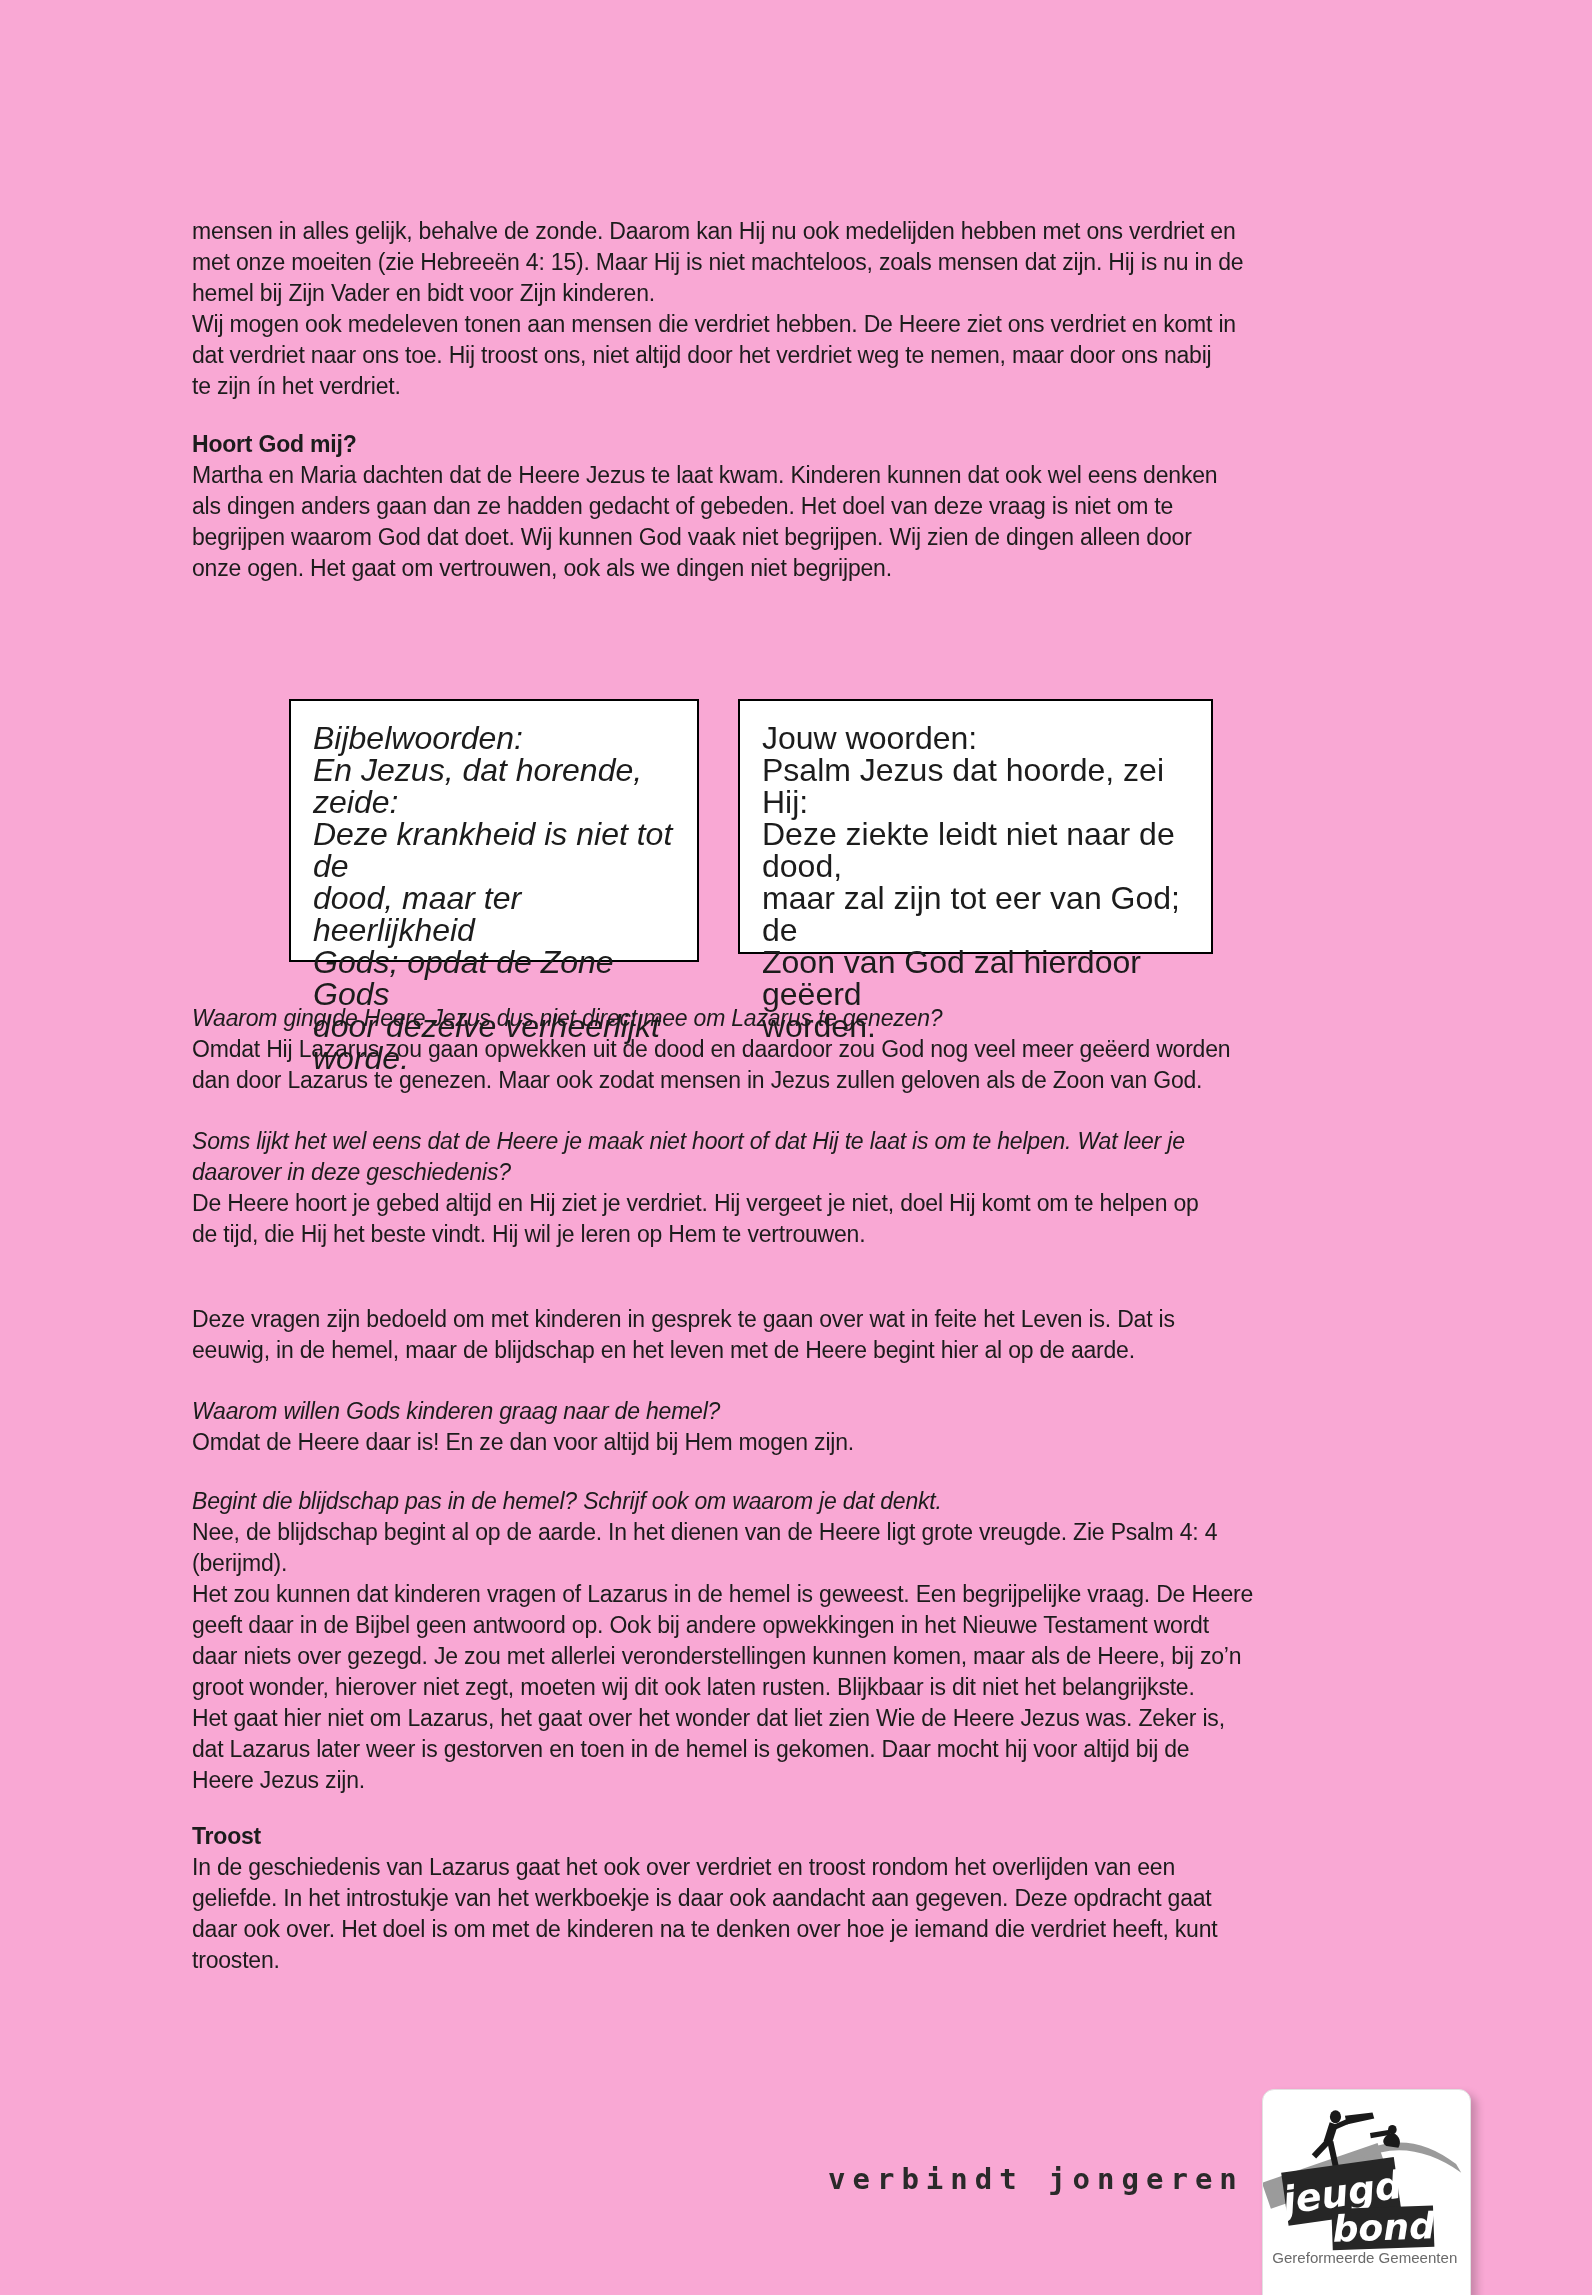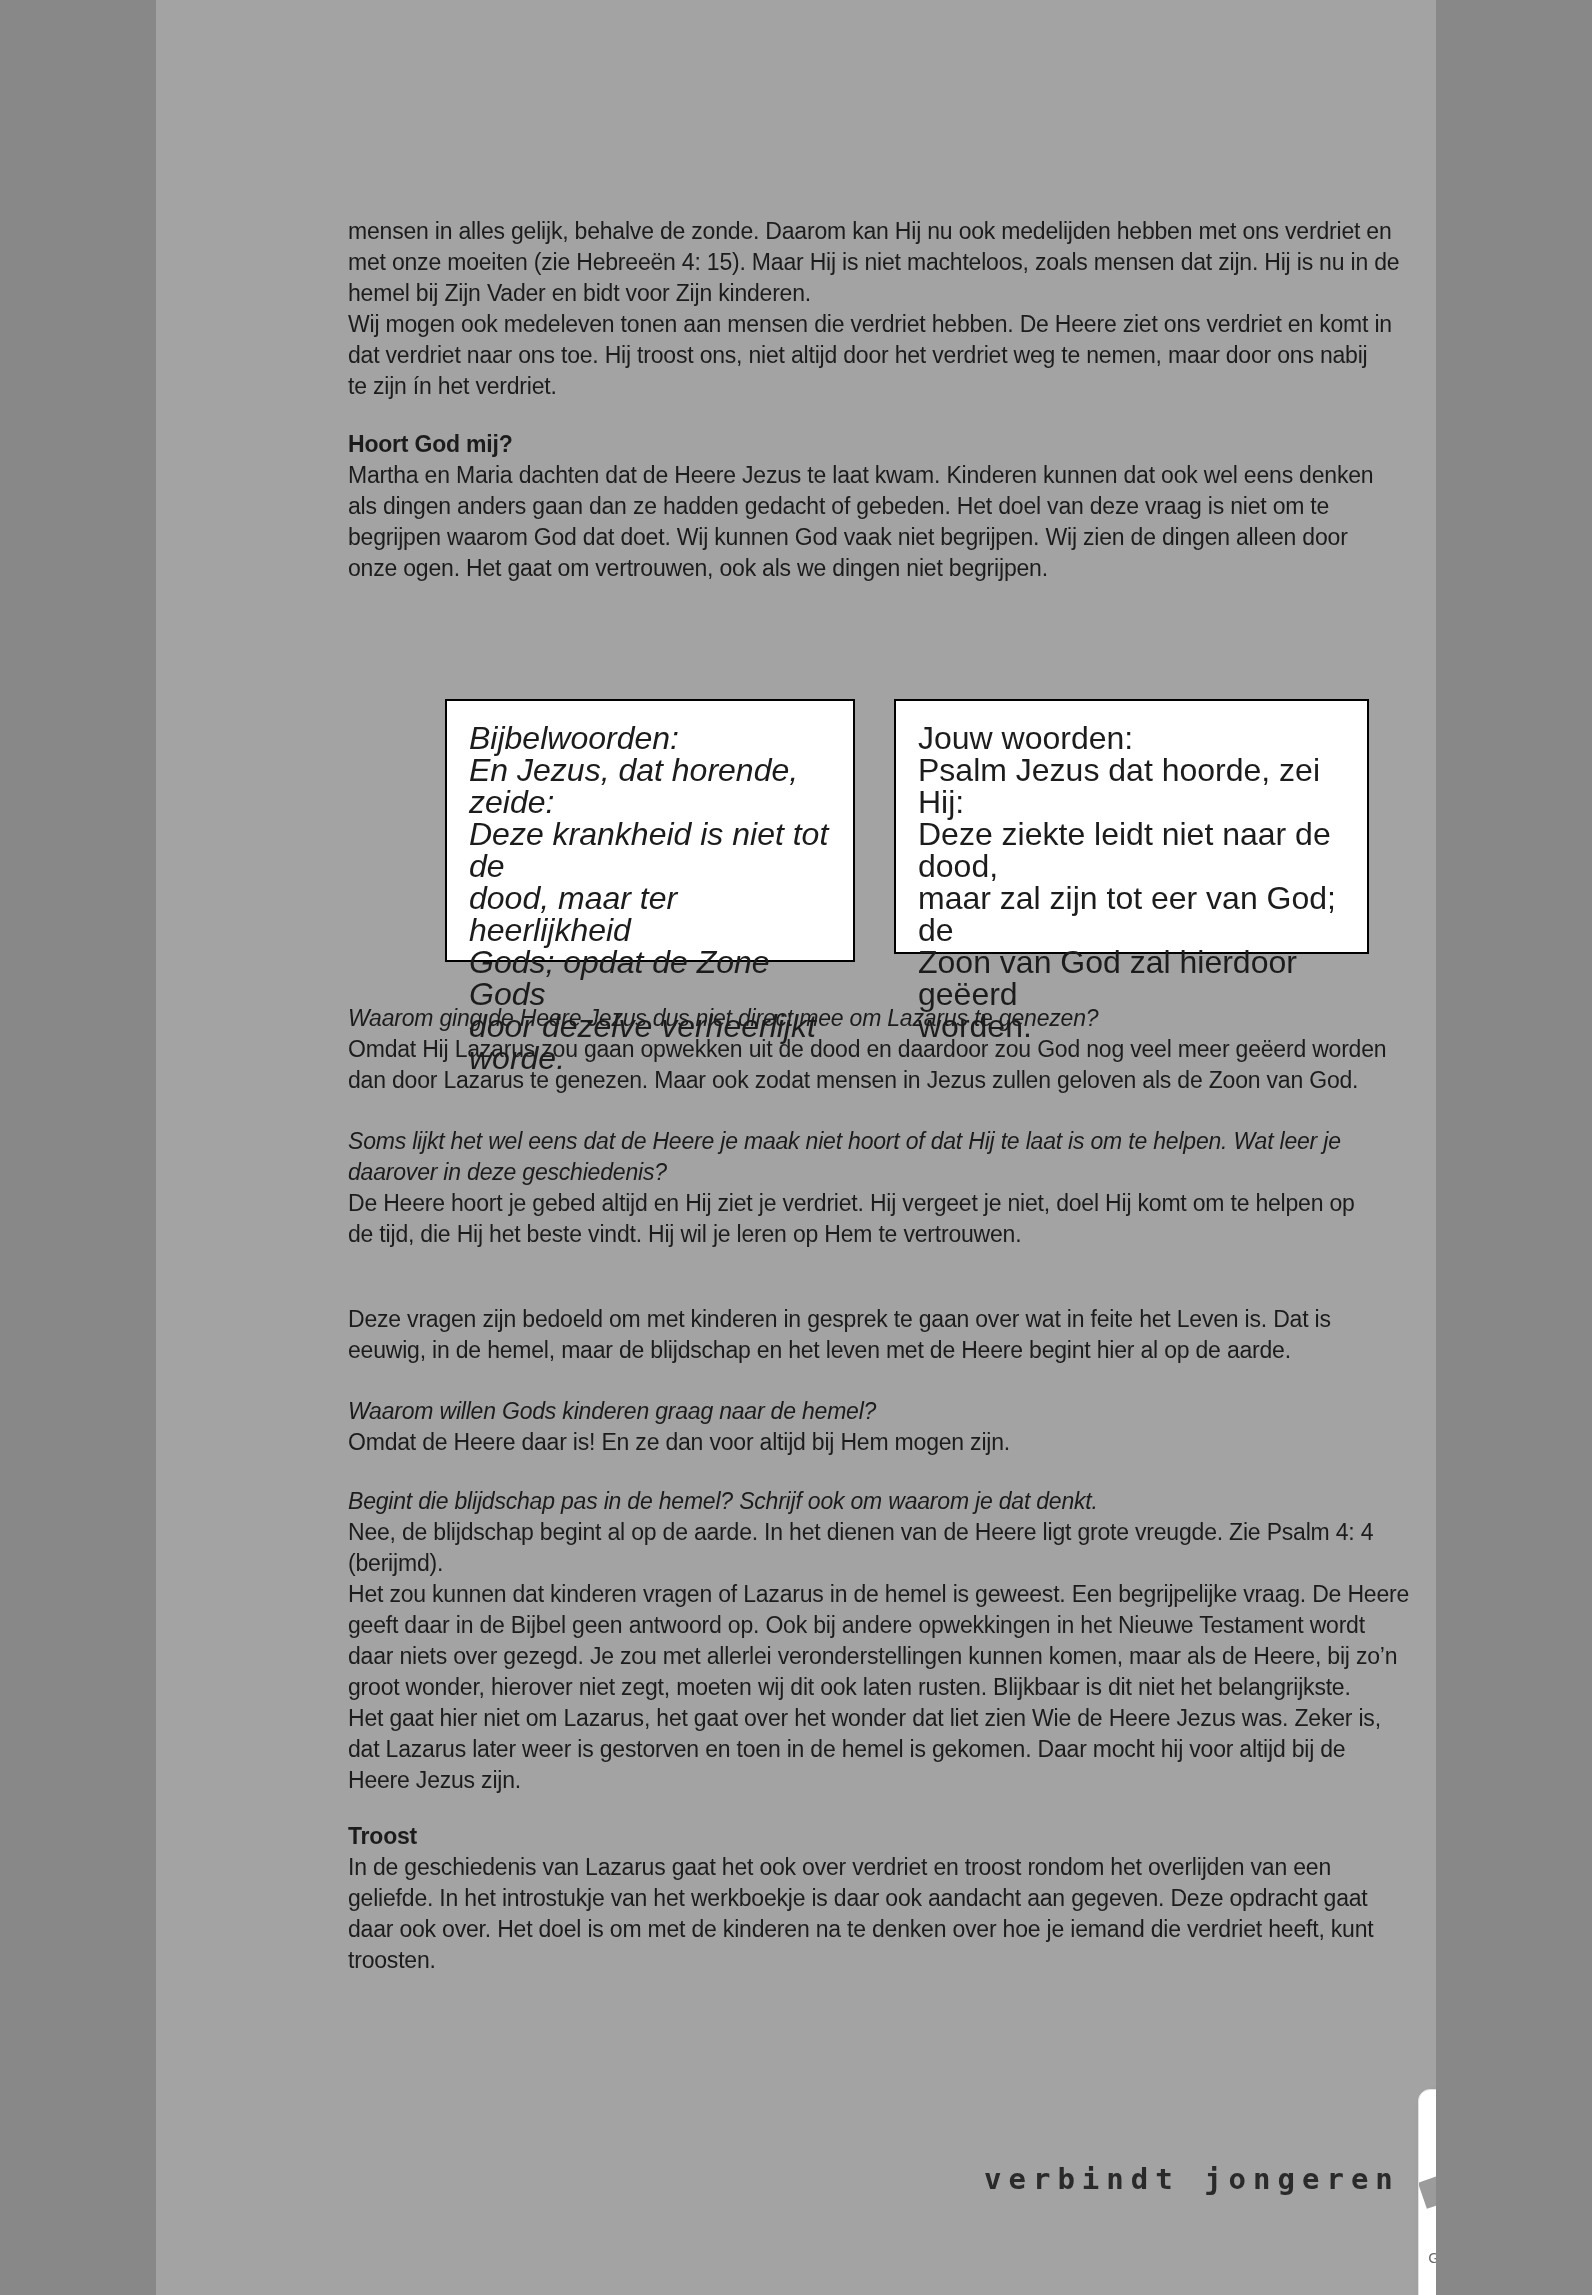--- a/index.html
+++ b/index.html
@@ -1,19 +1,19 @@
 <!DOCTYPE html>
 <html style="font-size:14px"><head>
 <meta charset="utf-8">
 <style>
   html,body{margin:0;padding:0;background:#888;}
   .page{
     position:relative;
-    width:1280px;height:2295px;
-    background:#a3a3a3;
+    width:1592px;height:2295px;
+    background:#f9a8d4;
     font-family:"Liberation Sans",sans-serif;
     color:#1c1c1c;
     overflow:hidden;
     margin:0 auto;
   }
   .block{
     position:absolute;
     left:192px;
     width:1225px;
     font-size:23px;

